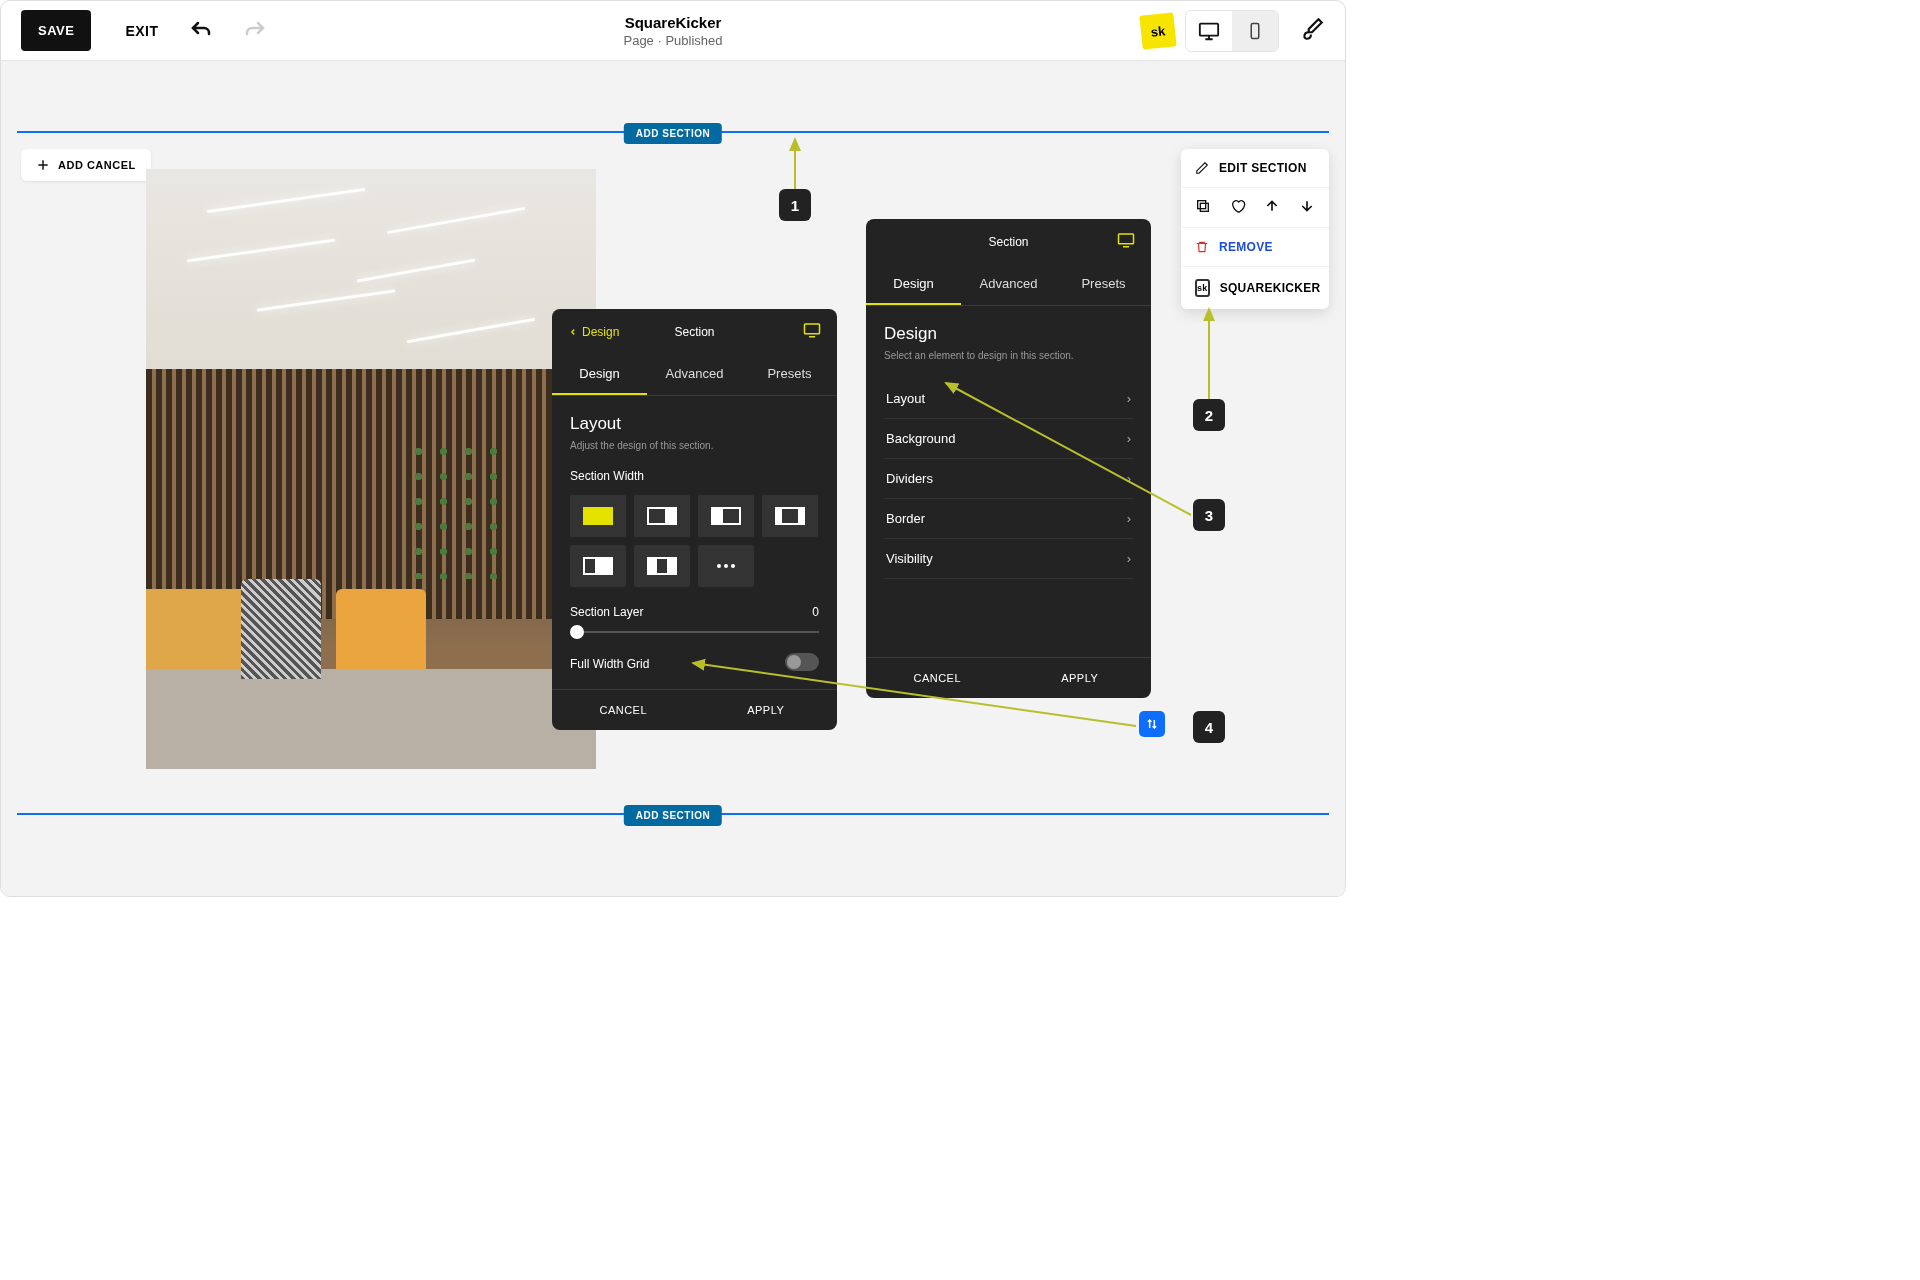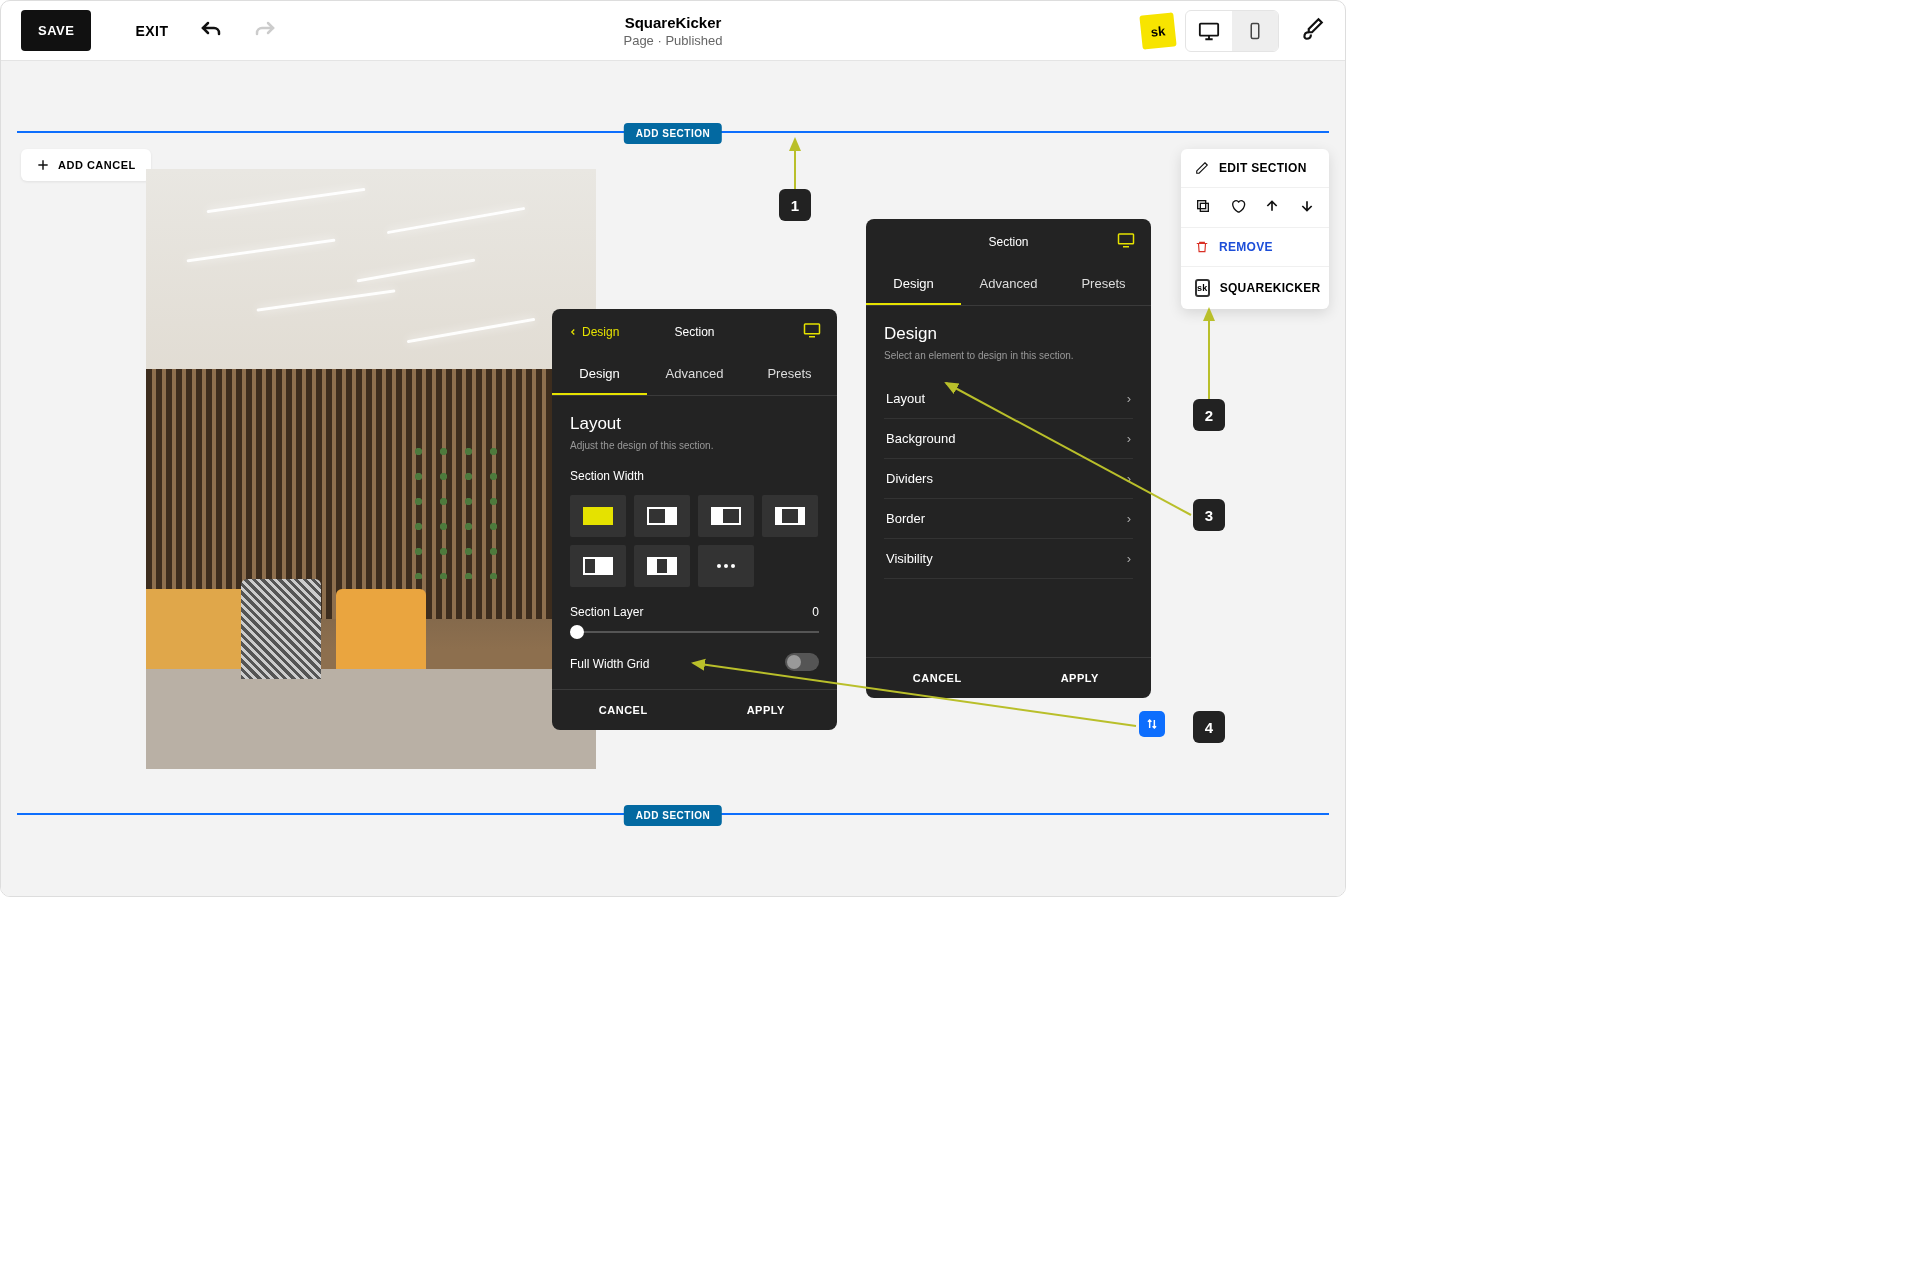--- a/index.html
+++ b/index.html
@@ -1,21 +1,21 @@
 <!DOCTYPE html>
 <html><head>
   <meta charset="utf-8">
   <style>
     * { box-sizing: border-box; margin: 0; padding: 0; }
     body { font-family: -apple-system, BlinkMacSystemFont, "Segoe UI", Helvetica, Arial, sans-serif; background: #fff; width: 1346px; height: 897px; position: relative; border: 1px solid #ddd; border-radius: 10px; overflow: hidden; }
     
     
     .topbar { height: 60px; display: flex; align-items: center; padding: 0 20px; border-bottom: 1px solid #e4e4e4; }
     .btn-save { background: #111; color: #fff; font-weight: 700; font-size: 13px; padding: 13px 17px; border: none; border-radius: 4px; cursor: pointer; letter-spacing: 0.5px; }
-    .btn-exit { margin-left: 44px; font-weight: 700; font-size: 14px; letter-spacing: 0.5px; cursor: pointer; }
+    .btn-exit { margin-left: 34px; font-weight: 700; font-size: 14px; letter-spacing: 0.5px; cursor: pointer; }
     .undo, .redo { margin-left: 30px; cursor: pointer; display:flex; }
     .redo svg { color: #ccc; }
     .center-title { position: absolute; left: 50%; transform: translateX(-50%); text-align: center; }
     .center-title .title { font-weight: 700; font-size: 15px; }
     .center-title .sub { font-size: 13px; color: #666; margin-top: 2px; }
     .right-tools { margin-left: auto; display: flex; align-items: center; gap: 10px; }
     .sk-badge { background: #f7e400; width: 34px; height: 34px; border-radius: 3px; display:flex; align-items:center; justify-content:center; transform: rotate(-6deg); font-weight: 800; font-size: 13px; }
     .device-toggle { display: flex; border: 1px solid #e4e4e4; border-radius: 6px; overflow: hidden; }
     .device-toggle > div { width: 46px; height: 40px; display:flex; align-items:center; justify-content:center; cursor:pointer; }
     .device-toggle .active { background: #eee; }
@@ -63,21 +63,21 @@
     .width-grid { display:flex; flex-wrap:wrap; gap:8px; margin-bottom:18px; }
     .width-opt { width:56px; height:42px; background:#333; display:flex; align-items:center; justify-content:center; cursor:pointer; border-radius:2px; }
     .width-inner { width:30px; height:18px; border:2px solid #fff; }
     .width-opt.selected .width-inner { background:#e5e200; border-color:#e5e200; }
     .row-split { display:flex; justify-content:space-between; align-items:flex-end; font-size:12px;gap:39px; }
     .slider { position:relative; height:2px; background:#555; margin:12px 0 20px; }
     .thumb { position:absolute; left:0; top:-6px; width:14px; height:14px; background:#fff; border-radius:50%; cursor:grab; }
     .toggle { width:34px; height:18px; background:#555; border-radius:9px; position:relative; cursor:pointer; }
     .toggle::after { content:""; position:absolute; width:14px; height:14px; background:#999; border-radius:50%; top:2px; left:2px; }
     .panel-footer { display:flex; border-top:1px solid #3a3a3a; }
-    .panel-footer > div { flex:1; text-align:center; padding:14px 0; font-size:11px; font-weight:700; letter-spacing:0.5px; cursor:pointer; }
+    .panel-footer > div { flex:1; text-align:center; padding:14px 0; font-size:11px; font-weight:400; letter-spacing:0.5px; cursor:pointer; }
     .listrow { display:flex; justify-content:space-between; align-items:center; padding:12px 2px; font-size:13px; cursor:pointer; border-bottom:1px solid #333; }
     .listrow:last-child { border-bottom: none; }
     .chev { color:#aaa; }
     
     
     .marker { position:absolute; width:32px; height:32px; background:#222; color:#fff; border-radius:6px; display:flex; align-items:center; justify-content:center; font-weight:700; font-size:15px; }
     svg.anno { position:absolute; top:0; left:0; width:100%; height:100%; pointer-events:none; }
     svg.anno line { stroke:#b9bf2a; stroke-width:2; }
     svg.anno polygon { fill:#b9bf2a; }
 

